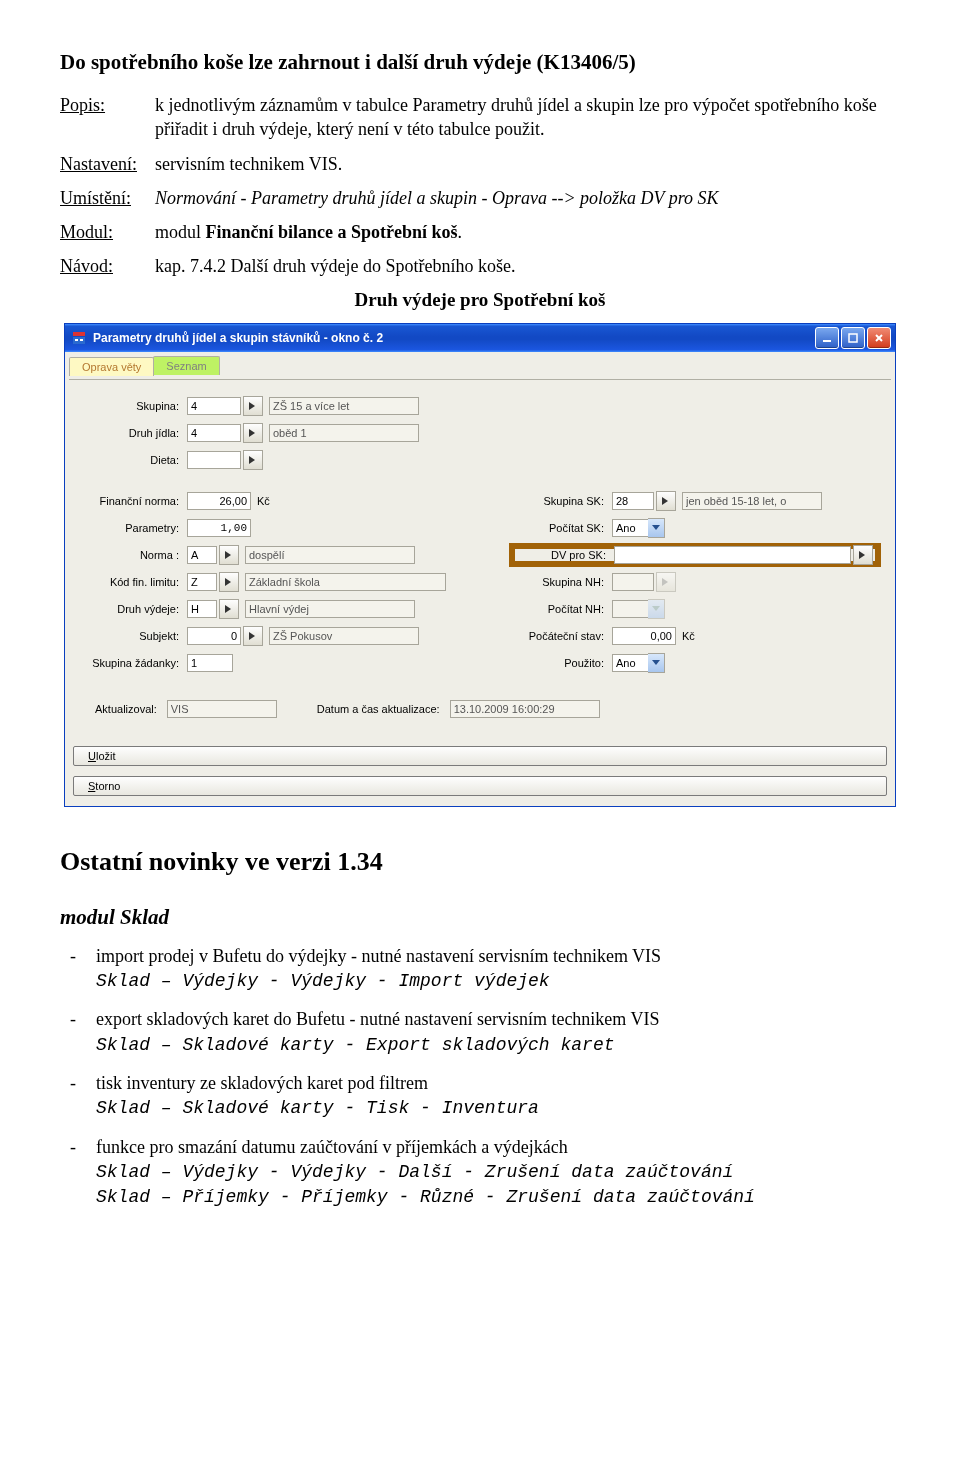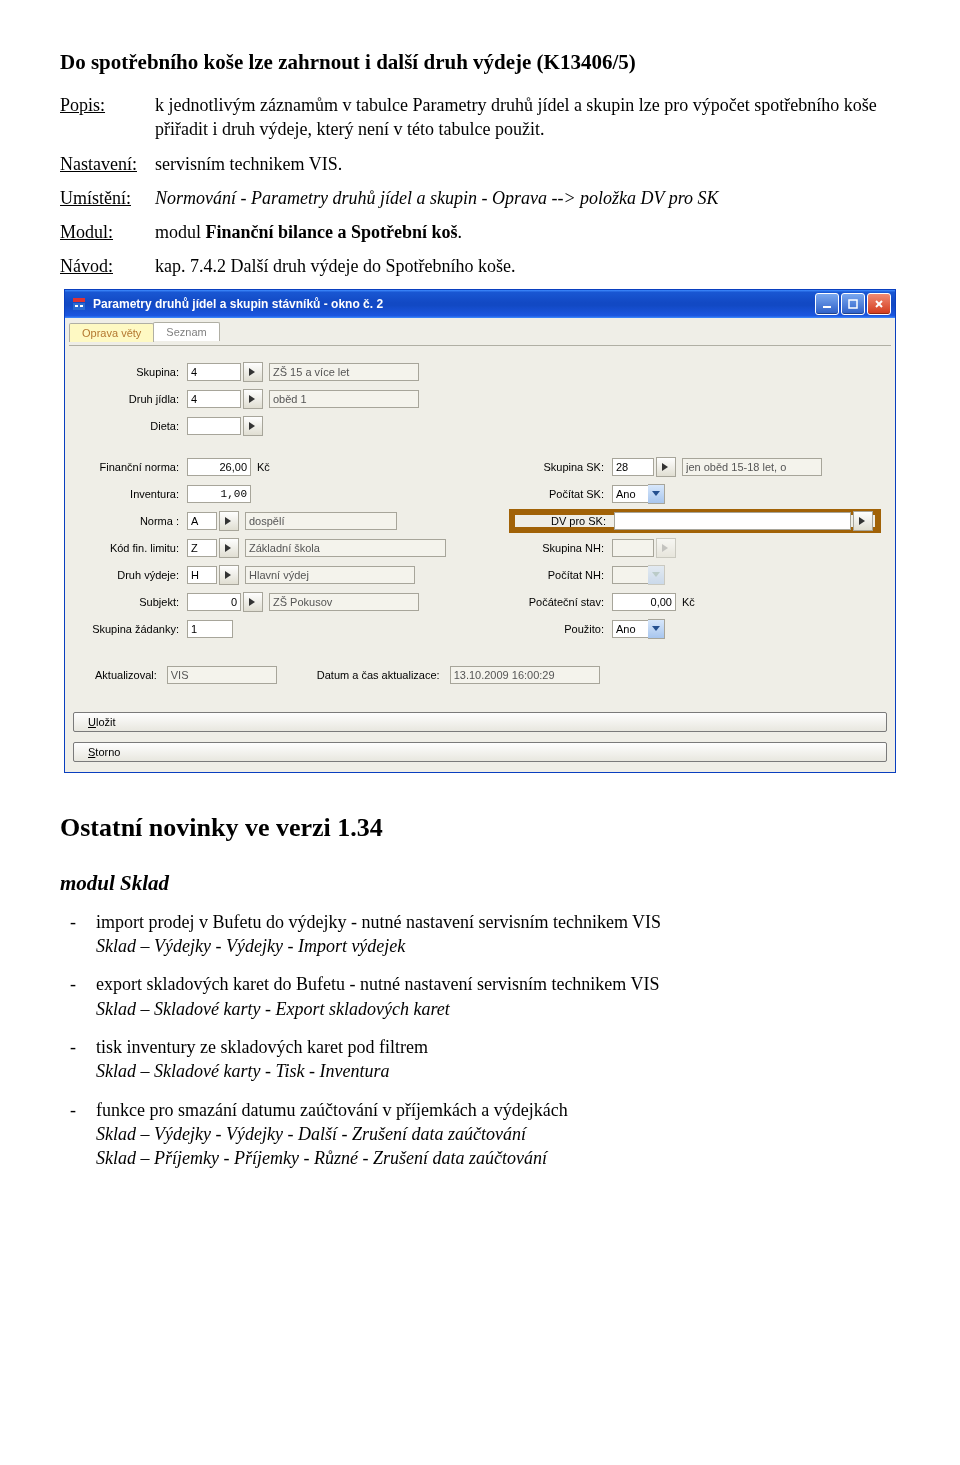--- a/index.html
+++ b/index.html
@@ -89,21 +89,21 @@
     background: #efeee7;
     padding: 4px 4px 10px 4px;
   }
   .tabstrip {
     display:flex; gap:0; margin-bottom:4px;
   }
   .tab {
     padding: 3px 12px;
     border: 1px solid #b0afa4;
     border-bottom: none;
-    background: #ffffff;
+    background: #bef264;
     color: #808080;
     margin-right: -1px;
     border-radius: 2px 2px 0 0;
     cursor: default;
   }
   .tab.active {
     background: #fef9c3;
     color: #b47830;
     position: relative;
     top: 1px;
@@ -199,21 +199,21 @@
     padding-left: 36px;
     margin-bottom: 14px;
     line-height: 1.35;
   }
   ul.dash > li::before {
     content: "-";
     position: absolute;
     left: 10px;
     top: 0;
   }
-  .iline { font-style: italic; }
+  .iline { font-style: italic; font-family: Liberation Mono, monospace; }
   svg { display:block; }
 </style>
 </head>
 <body>
 
 <div class="page">
 
   <h2 class="title">Do spotřebního koše lze zahrnout i další druh výdeje (K13406/5)</h2>
 
   <div class="def-row">
@@ -236,20 +236,21 @@
     <div class="def-value">
       <span>modul </span><span class="bold">Finanční bilance a Spotřební koš</span><span>.</span>
     </div>
   </div>
 
   <div class="def-row">
     <div class="def-label">Návod:</div>
     <div class="def-value">kap. 7.4.2 Další druh výdeje do Spotřebního koše.</div>
   </div>
 
+  <div class="subtitle-center">Druh výdeje pro Spotřební koš</div>
 
   <div class="xp-window">
     <div class="xp-titlebar">
       <span class="app-icon">
         <svg width="16" height="16" viewBox="0 0 16 16">
             <rect x="2" y="2" width="12" height="4" fill="#d33"></rect>
             <rect x="2" y="7" width="12" height="7" fill="#2a6ad0"></rect>
             <rect x="4" y="9" width="3" height="2" fill="#fff"></rect>
             <rect x="9" y="9" width="3" height="2" fill="#fff"></rect>
           </svg>
@@ -317,32 +318,32 @@
 
         <div style="display:flex; gap:30px;">
 
           <div style="flex:0 0 400px">
             <div class="frow">
               <div class="flabel">Finanční norma:</div>
               <input class="inp" style="width: 64px; text-align: right;" value="26,00">
               <span style="margin-left:6px">Kč</span>
             </div>
             <div class="frow">
-              <div class="flabel">Inventura:</div>
+              <div class="flabel">Parametry:</div>
               <input class="inp" style="width: 64px; text-align: right; font-family: Liberation Mono, monospace;" value="1,00">
             </div>
             <div class="frow">
               <div class="flabel">Norma :</div>
               <input class="inp" style="width: 30px;" value="A">
               <div class="pick-btn">
                   <svg width="8" height="8">
                     <polygon points="0,0 6,4 0,8" fill="#333"></polygon>
                   </svg>
                 </div>
-              <input class="inp ro" style="width: 152px; margin-left: 6px;" value="dospělí">
+              <input class="inp ro" style="width: 170px; margin-left: 6px;" value="dospělí">
             </div>
             <div class="frow">
               <div class="flabel">Kód fin. limitu:</div>
               <input class="inp" style="width: 30px;" value="Z">
               <div class="pick-btn">
                   <svg width="8" height="8">
                     <polygon points="0,0 6,4 0,8" fill="#333"></polygon>
                   </svg>
                 </div>
               <input class="inp ro" style="width: 201px; margin-left: 6px;" value="Základní škola">

